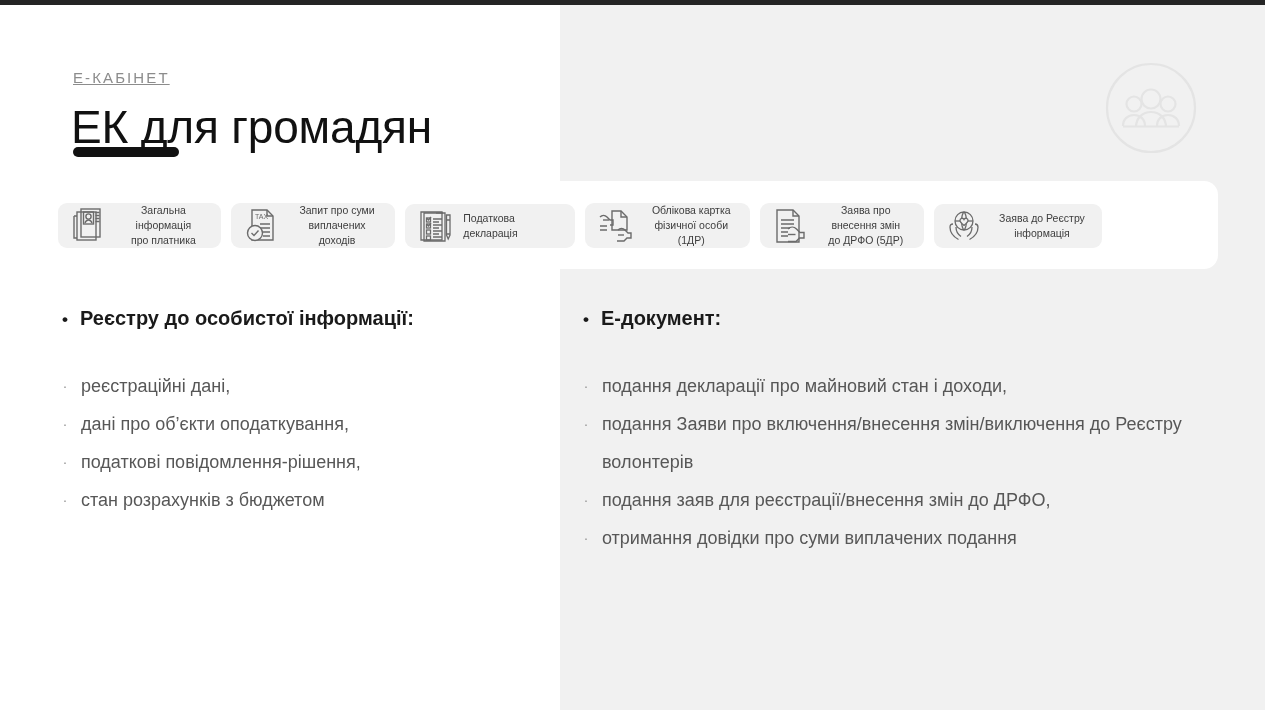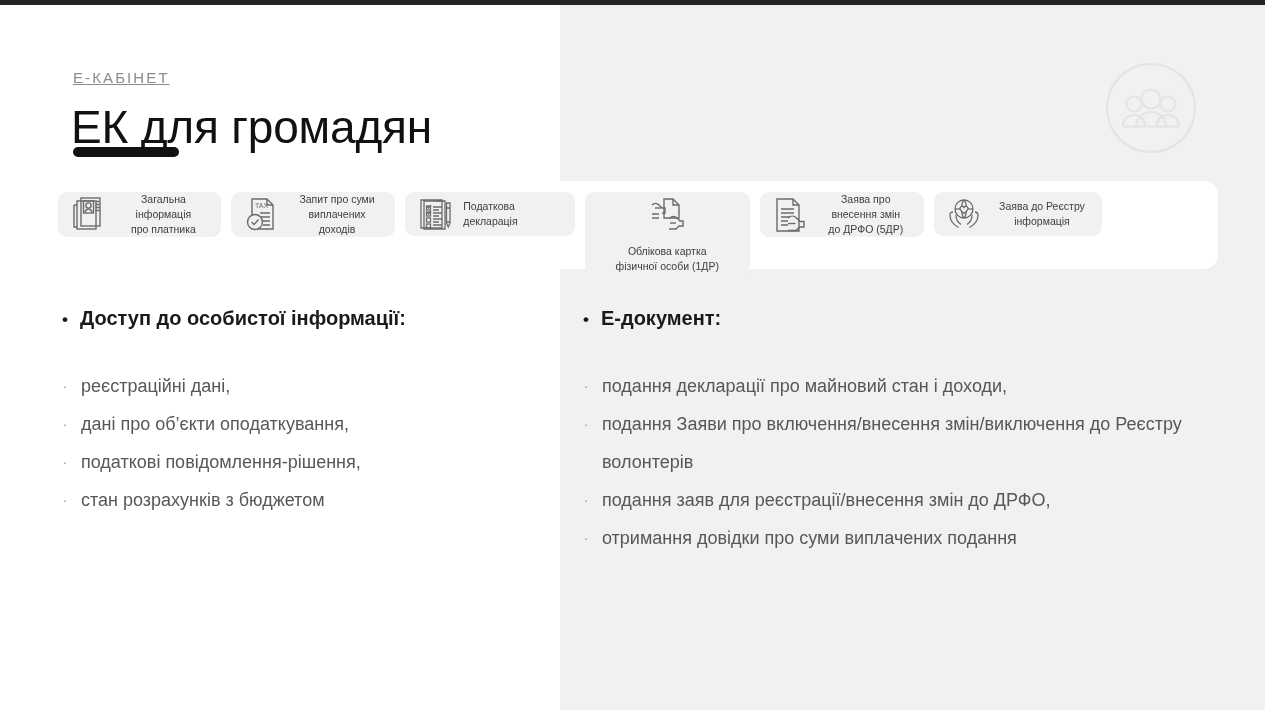--- a/index.html
+++ b/index.html
@@ -100,36 +100,36 @@
     border-radius: 14px;
   }
   .card-strip {
     position: absolute;
     left: 58px;
     top: 192px;
     width: 1044px;
     height: 67px;
     display: flex;
     gap: 10px;
-    align-items: flex-start;
+    align-items: center;
   }
   .qcard {
     background: #f1f1f1;
     border-radius: 9px;
     display: flex;
     align-items: center;
     justify-content: flex-start;
     padding: 0 10px;
     box-sizing: border-box;
     gap: 8px;
   }
   .qcard.c0 { width: 184px; }
   .qcard.c1 { width: 186px; }
   .qcard.c2 { width: 192px; }
-  .qcard.c3 { width: 186px; flex-direction: column; }
+  .qcard.c3 { width: 186px; }
   .qcard.c4 { width: 186px; }
   .qcard.c5 { width: 190px; }
 
   .qcard-icon {
     flex: 0 0 auto;
     width: 40px;
     height: 44px;
     display: flex;
     align-items: center;
     justify-content: center;
@@ -322,21 +322,21 @@
       </span>
       <span class="qcard-label">Заява до Реєстру
 інформація</span>
     </div>
 
   </div>
 
   <div class="col col-left">
     <div class="col-head">
       <span class="dot">•</span>
-      <span>Доступ до особистої інформації:</span>
+      <span>Реєстру до особистої інформації:</span>
     </div>
     <ul class="sub-list">
       <li class="sub-item">
         <span class="sdot">·</span>
         <span class="stext">реєстраційні  дані,</span>
       </li>
       <li class="sub-item">
         <span class="sdot">·</span>
         <span class="stext">дані про об’єкти оподаткування,</span>
       </li>

